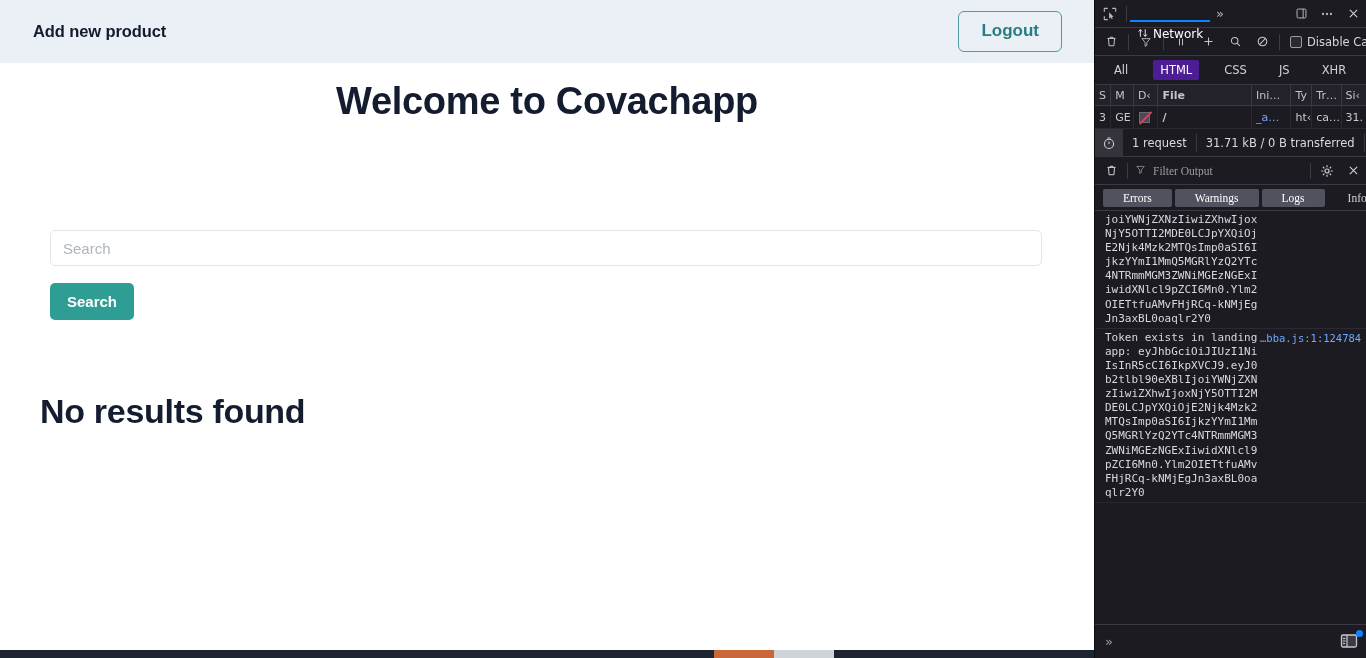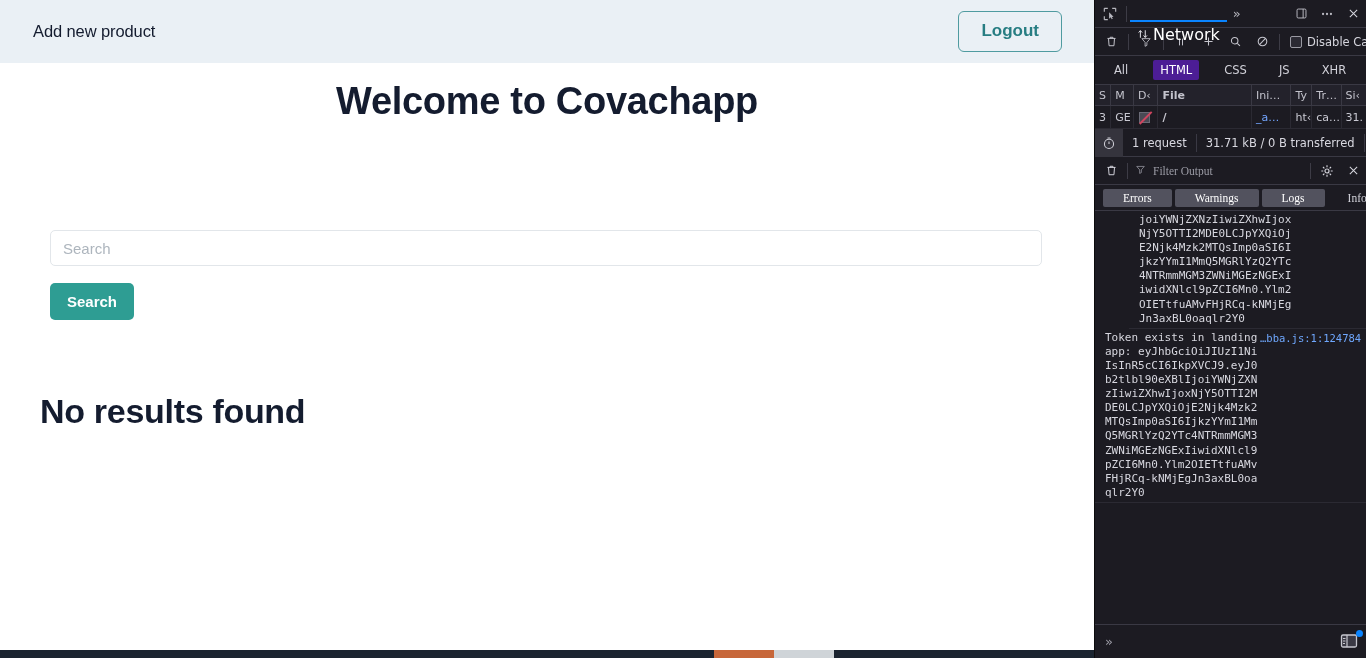--- a/index.html
+++ b/index.html
@@ -32,21 +32,21 @@
   .app-header {
     height: 63px;
     background: #eaf0f5;
     display: flex;
     align-items: center;
     justify-content: space-between;
     padding: 0 32px 0 33px;
   }
   .app-header-title {
     font-size: 16.5px;
-    font-weight: normal;
+    font-weight: bold;
     color: #131b2e;
     letter-spacing: -0.1px;
   }
   .logout-btn {
     font-size: 17px;
     font-weight: bold;
     color: #277d82;
     background: transparent;
     border: 1px solid #4f9ba0;
     border-radius: 6px;
@@ -156,21 +156,21 @@
     width: 26px; height: 26px;
     display: flex; align-items: center; justify-content: center;
     color: #b8b8c0; cursor: pointer; flex: none;
   }
   .dt-divider-v {
     width: 1px; height: 16px; background: #3d3c46; margin: 0 3px; flex: none;
   }
   .dt-tab {
     display: flex; align-items: center; gap: 4px;
     height: 28px; padding: 0 7px;
-    color: #e8e8ef; font-size: 16px; cursor: pointer;
+    color: #e8e8ef; font-size: 12px; cursor: pointer;
     position: relative; flex: none; margin-top: 41px;
   }
   .dt-tab.active { color: #ffffff; }
   .dt-tab.active:after {
     content: ""; position: absolute; left: 0; right: 0; top: 0; height: 2px;
     background: #0a84ff;
   }
   .dt-chevrons {
     color: #b5b5bd; font-size: 13px; padding: 0 6px; cursor: pointer; flex: none;
   }
@@ -341,21 +341,21 @@
   }
   .console-msg .src {
     flex: none;
     color: #6fa8ff;
     font-family: "DejaVu Sans Mono", monospace;
     font-size: 10.5px;
     padding-right: 4px;
     align-self: flex-start;
     white-space: nowrap;
   }
-  .console-msg.first { border-top: none; margin-left: 34px; }
+  .console-msg.first { border-top: none; }
 
   
   .dt-consinput {
     height: 34px; display: flex; align-items: center;
     background: #1c1b22; border-top: 1px solid #3a3944;
     flex: none; padding: 0 6px 0 10px;
   }
   .prompt-chev { color: #9c9ca6; font-size: 13px; cursor: text; }
   .split-icon-wrap {
     position: relative; width: 20px; height: 18px; cursor: pointer;

